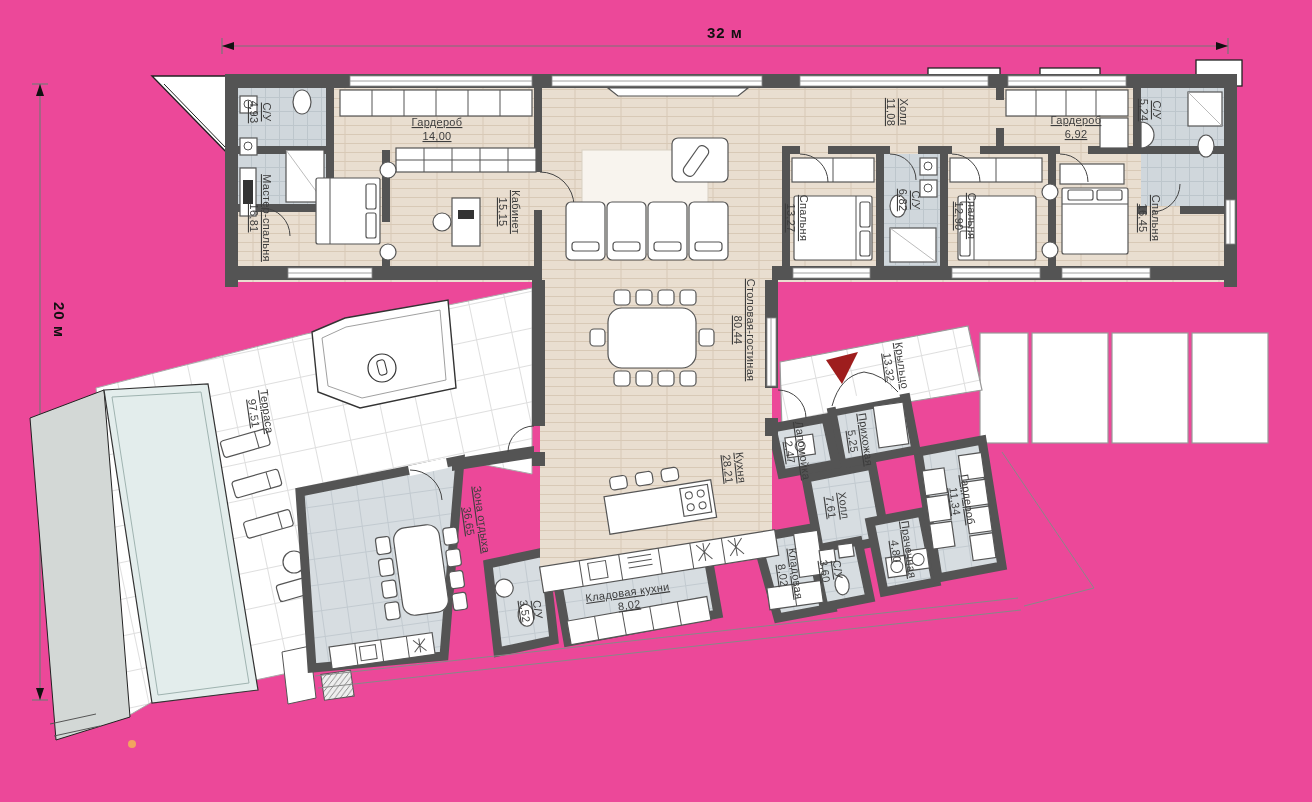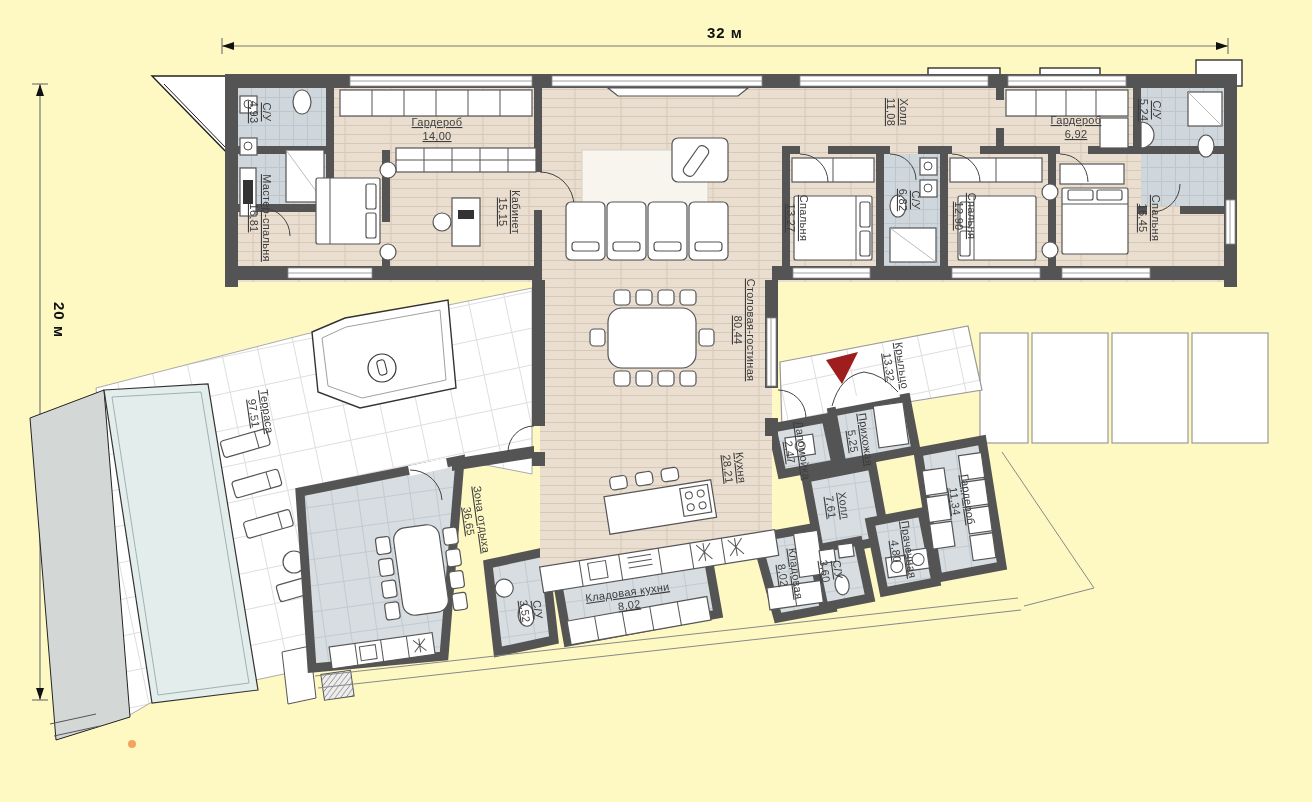--- a/index.html
+++ b/index.html
@@ -1,16 +1,16 @@
 <!DOCTYPE html>
 <html><head>
 <meta charset="utf-8">
 <style>
   html,body{margin:0;padding:0;background:#fff;}
-  .stage{width:1312px;height:802px;position:relative;background:#fef9c3;overflow:hidden;
+  .stage{width:1312px;height:802px;position:relative;background:#ec4899;overflow:hidden;
          font-family:"Liberation Sans",sans-serif;text-align:center;}
   svg text{font-family:"Liberation Sans","DejaVu Sans",sans-serif;fill:#3d3d3d;
            font-size:11px;letter-spacing:.3px;}
   svg text.lbl tspan{text-decoration:underline;}
   svg text.dim{font-size:15px;font-weight:bold;fill:#111;letter-spacing:1px;text-decoration:none;}
   .wall{fill:#545454;}
   .furn{fill:#ffffff;stroke:#555;stroke-width:1.2;}
   .arc{fill:none;stroke:#444;stroke-width:1;}
   .win{fill:#ffffff;stroke:#8a8a8a;stroke-width:.8;}
   .room{stroke:#545454;stroke-width:9;stroke-linejoin:miter;}

